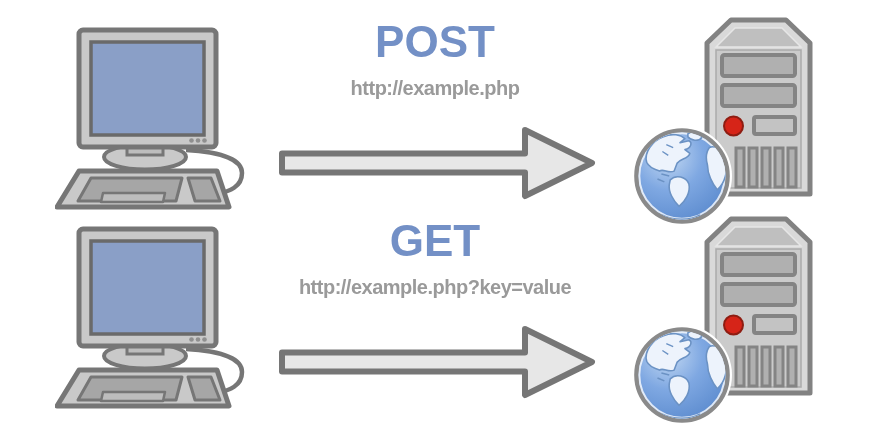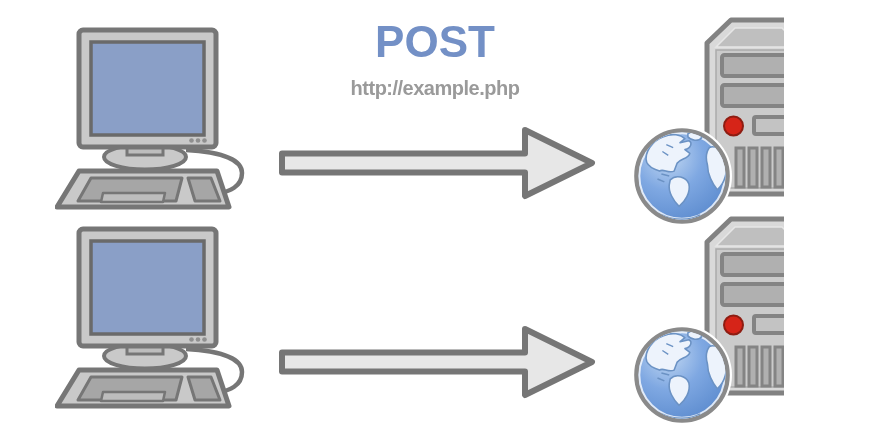--- a/index.html
+++ b/index.html
@@ -1,17 +1,17 @@
 <!DOCTYPE html>
 <html style="--c-method_label: #7390c6; --c-url_label: #9a9a9a; --c-icon_outline: #767676; --c-chassis_gray: #c9c9c9; --c-panel_gray: #d7d7d7; --c-key_gray: #a6a6a6; --c-bay_gray: #b0b0b0; --c-arrow_fill: #e7e7e7; --c-screen_blue: #8a9fc7; --c-power_red: #d62418; --c-ocean_blue: #5a8bd0; --c-land_light: #edf3fc;"><head>
 <meta charset="utf-8">
 <style>
   html,body { margin:0; padding:0; background:#ffffff; }
   .canvas {
-    position:relative; width:784px; height:440px; overflow:hidden;
+    position:relative; width:880px; height:440px; overflow:hidden;
     background:#ffffff;
     font-family:"Liberation Sans", sans-serif;
   }
   .row { position:absolute; left:0; width:880px; height:241px; }
   .row-post { top:0; z-index:2; }
   .row-get  { top:199px; z-index:1; }
 
   .icon { position:absolute; display:block; }
   .computer { left:55px;  top:26px;  width:192px; height:186px; }
   .arrow    { left:278px; top:124px; width:320px; height:78px; }
@@ -125,20 +125,22 @@
     <svg class="icon globe">
         <use href="#sym-globe"></use>
       </svg>
   </section>
 
   <section class="row row-get">
     <svg class="icon computer">
         <use href="#sym-computer"></use>
       </svg>
     <div class="labels">
+      <div class="method">GET</div>
+      <div class="url">http://example.php?key=value</div>
     </div>
     <svg class="icon arrow">
         <use href="#sym-arrow"></use>
       </svg>
     <svg class="icon server">
         <use href="#sym-server"></use>
       </svg>
     <svg class="icon globe">
         <use href="#sym-globe"></use>
       </svg>

